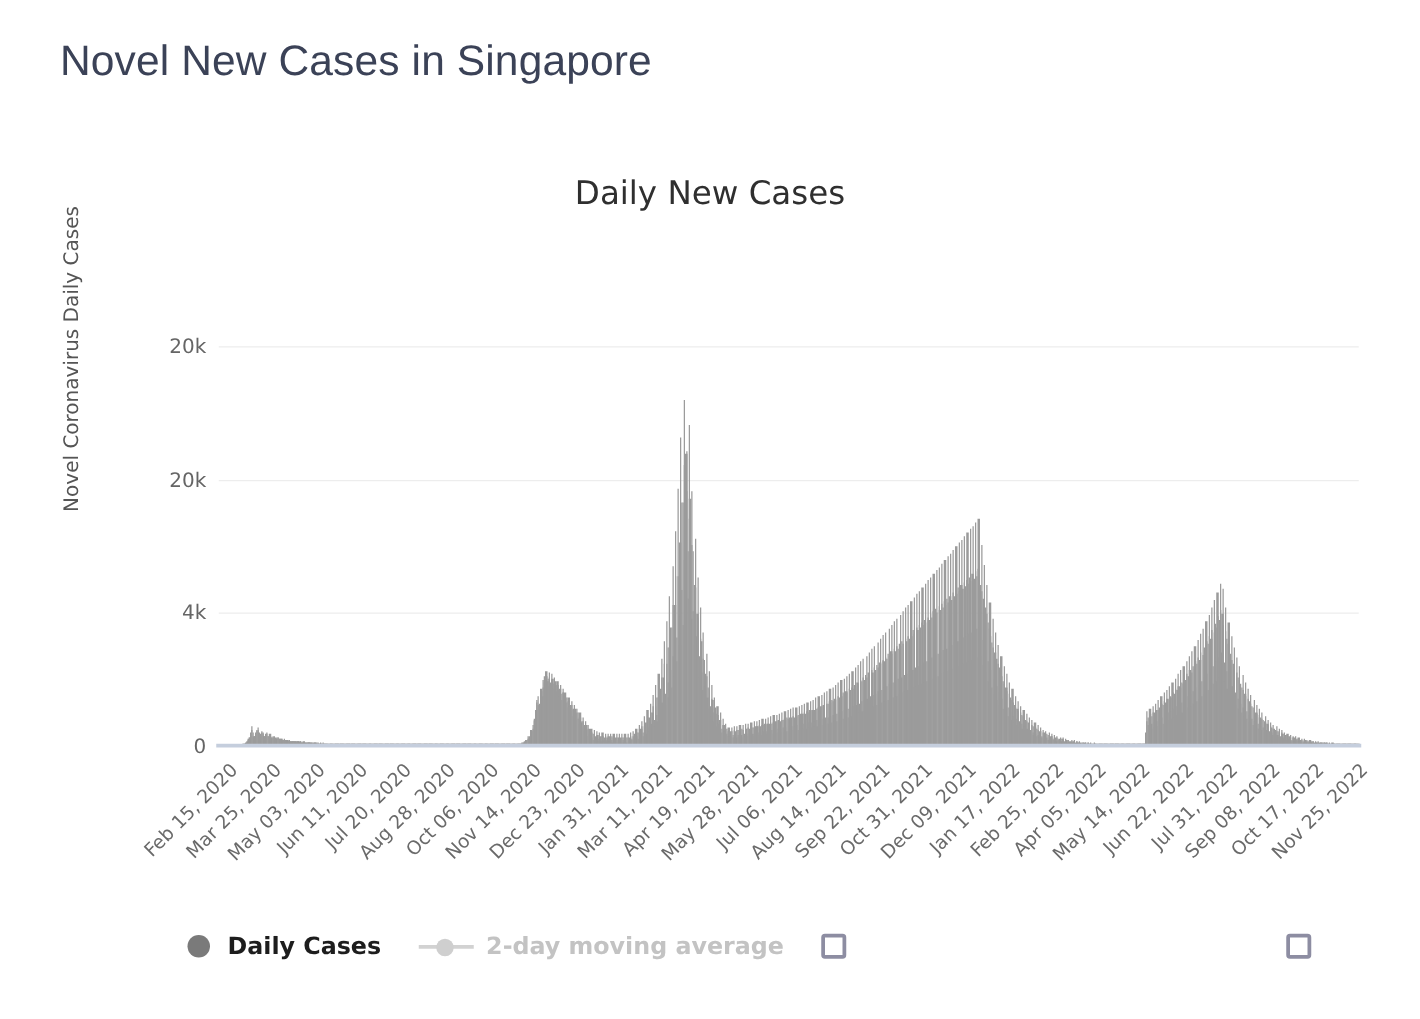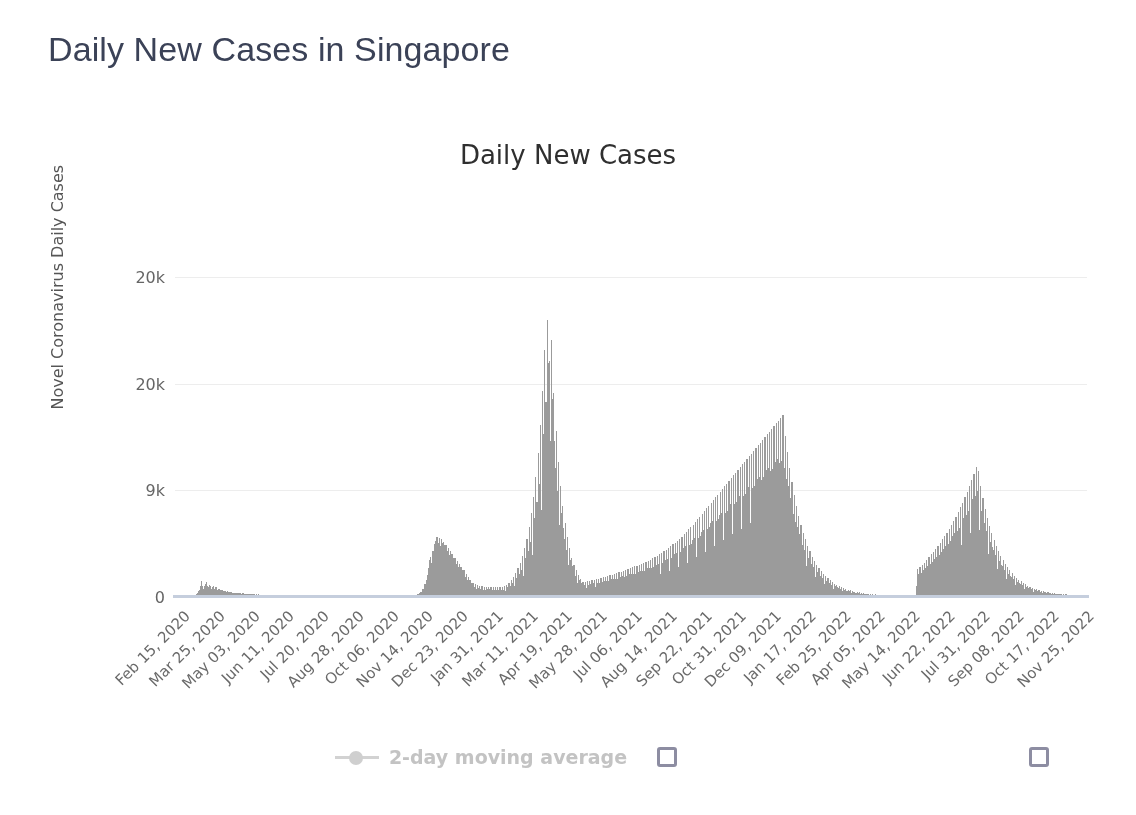--- a/index.html
+++ b/index.html
@@ -220,33 +220,33 @@
     width: 20px; height: 20px;
     border: 3px solid #8d8da2;
     border-radius: 3px;
     background: #ffffff;
     box-sizing: border-box;
   }
 </style>
 </head>
 <body>
 
-<div id="page-title">Daily New Cases in Singapore</div>
+<div id="page-title">Novel New Cases in Singapore</div>
 
 <div id="chart">
 
   <div id="chart-title">Daily New Cases</div>
 
   <div id="chart-subtitle">
   </div>
 
   <div id="yaxis-title">Novel Coronavirus Daily Cases</div>
   <div id="ylabels">
       <div class="ytick" style="top: 320px;">0</div>
-      <div class="ytick" style="top: 213.333px;">9k</div>
+      <div class="ytick" style="top: 213.333px;">4k</div>
       <div class="ytick" style="top: 106.667px;">20k</div>
       <div class="ytick" style="top: 0px;">20k</div>
     </div>
 
   <div id="plot">
     <div id="gridlines">
         <div class="gridline" style="top: 213.333px;"></div>
         <div class="gridline" style="top: 106.667px;"></div>
         <div class="gridline" style="top: 0px;"></div>
       </div>
@@ -2267,20 +2267,24 @@
       <div class="xtick" style="left: 701.367px;">Apr 05, 2022</div>
       <div class="xtick" style="left: 736.135px;">May 14, 2022</div>
       <div class="xtick" style="left: 770.903px;">Jun 22, 2022</div>
       <div class="xtick" style="left: 805.672px;">Jul 31, 2022</div>
       <div class="xtick" style="left: 840.44px;">Sep 08, 2022</div>
       <div class="xtick" style="left: 875.208px;">Oct 17, 2022</div>
       <div class="xtick" style="left: 909.977px;">Nov 25, 2022</div>
     </div>
 
   <div id="legend">
+      <div class="legend-item" style="left: 150px;">
+        <span class="marker-dot"></span>
+        <span class="legend-label active">Daily Cases</span>
+      </div>
       <div class="legend-item" style="left: 334.891px;">
         <span class="marker-line-dot"></span>
         <span class="legend-label muted">2-day moving average</span>
       </div>
       <div class="legend-item" style="left: 657.109px;">
         <span class="legend-checkbox"></span>
       </div>
       <div class="legend-item" style="left: 1029.33px;">
         <span class="legend-checkbox"></span>
       </div>

